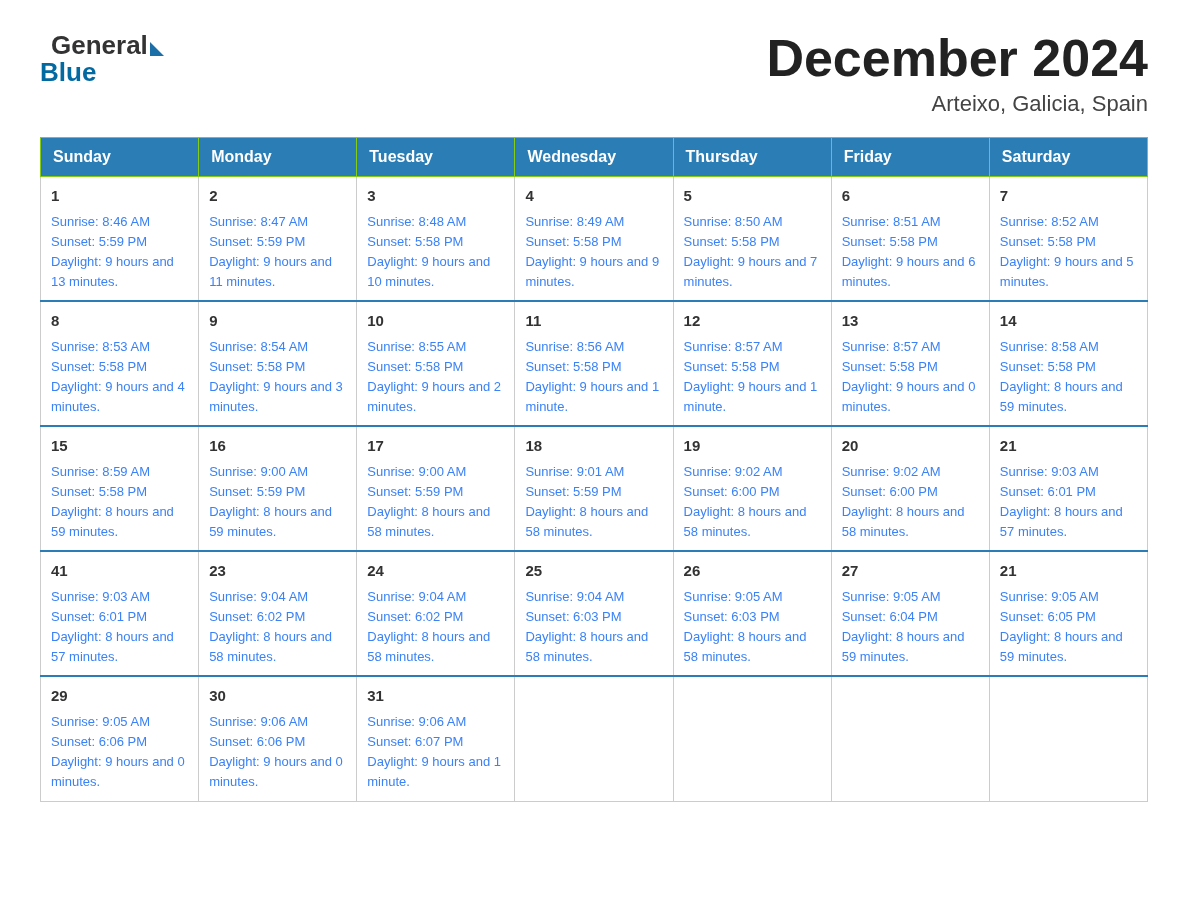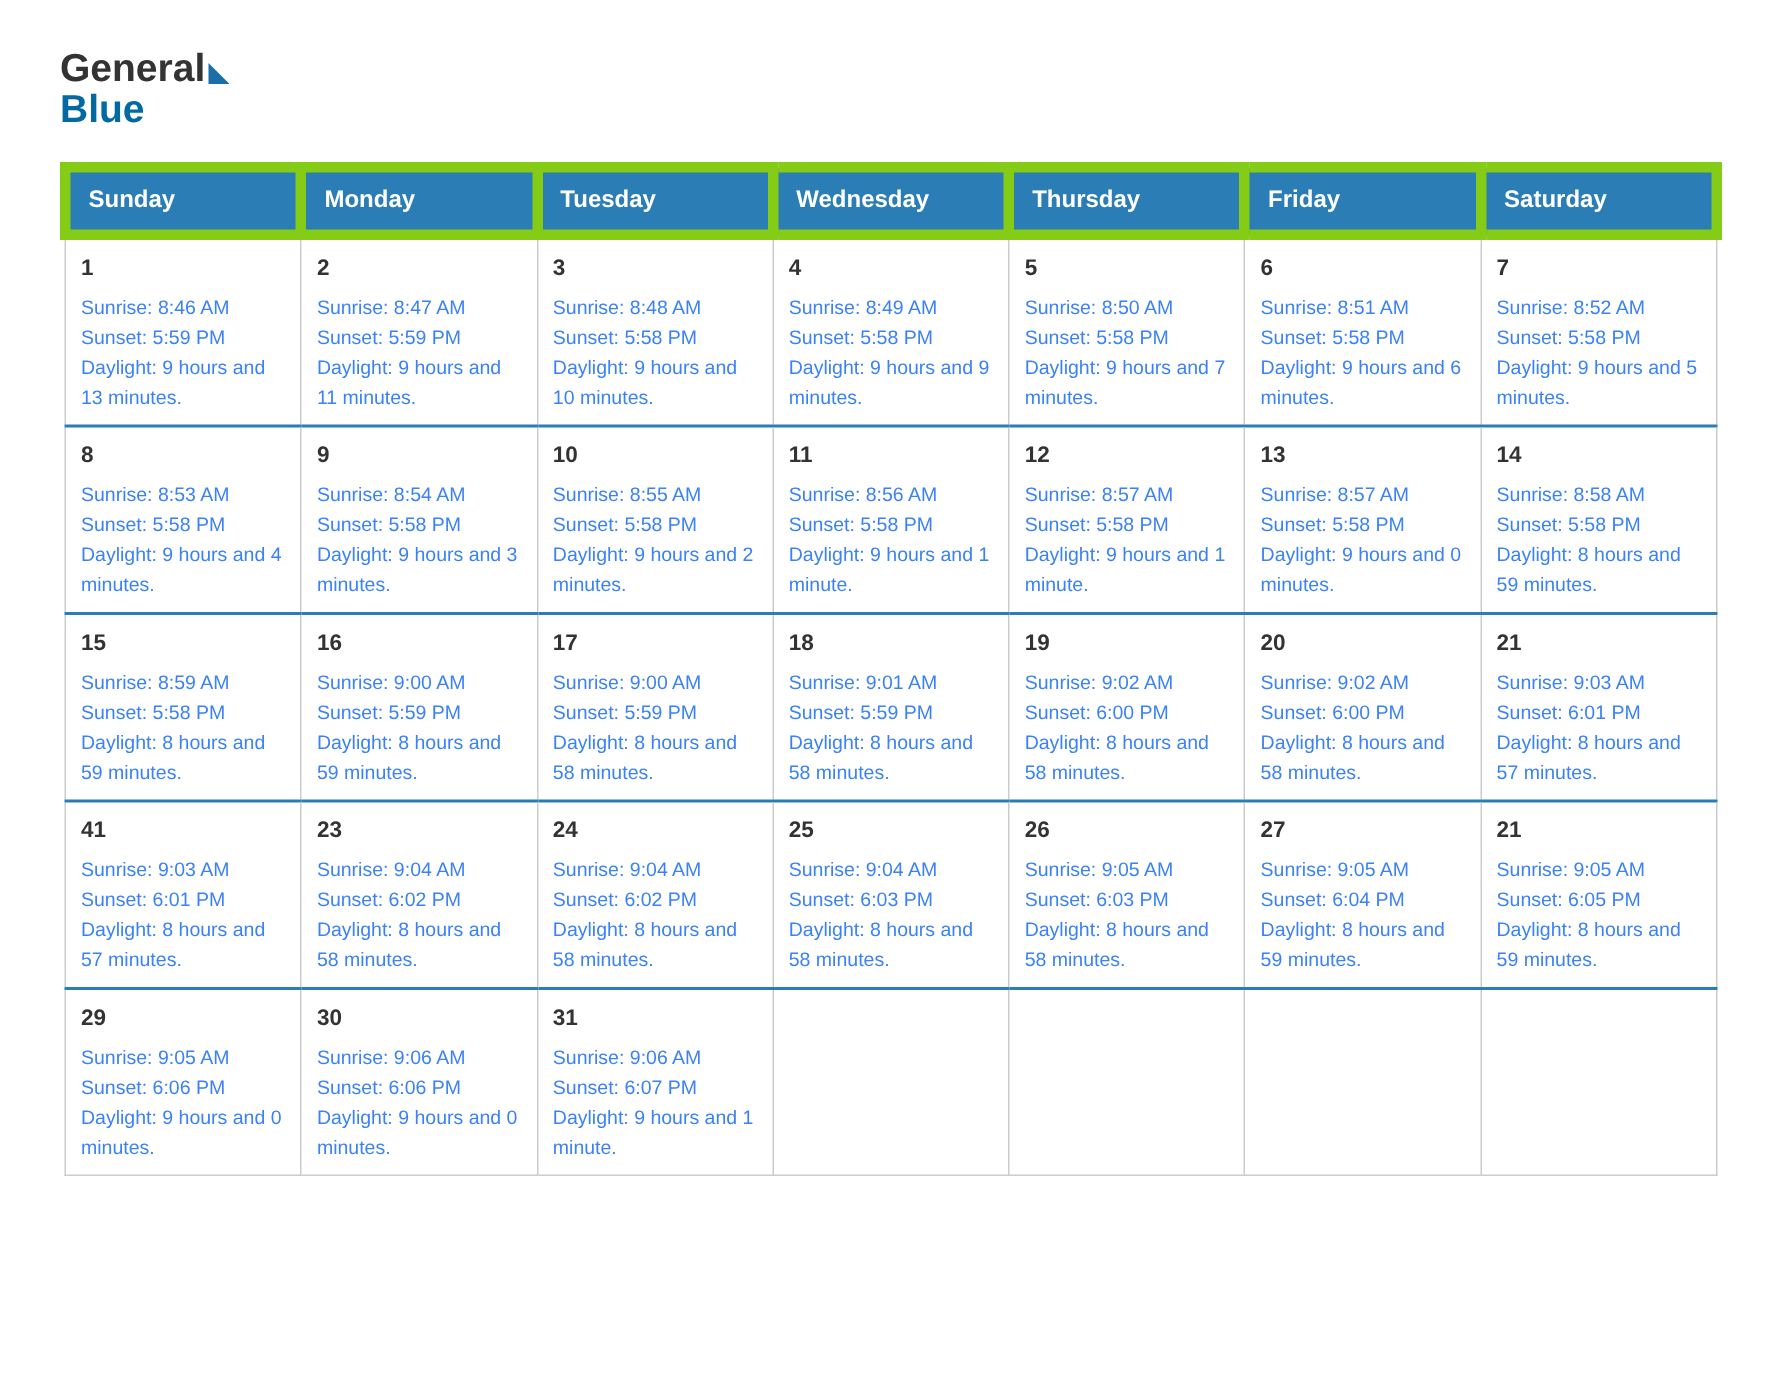--- a/index.html
+++ b/index.html
@@ -23,20 +23,21 @@
     }
     .logo-top {
       display: flex;
       align-items: center;
       gap: 0;
     }
     .logo-general {
       font-size: 26px;
       font-weight: bold;
       color: #333;
+      margin-left: 11px;
     }
     .logo-triangle {
       width: 0;
       height: 0;
       border-left: 14px solid #1a6fa8;
       border-top: 14px solid transparent;
       border-bottom: 0px solid transparent;
       margin-left: 2px;
       margin-top: 6px;
     }
@@ -66,21 +67,21 @@
       border-collapse: collapse;
       border: 1px solid #ccc;
     }
     .calendar th {
       background-color: #2a7db5;
       color: #fff;
       font-size: 16px;
       font-weight: bold;
       padding: 10px 12px;
       text-align: left;
-      border: 7px solid #84cc16;
+      border: 1px solid #84cc16;
     }
     .calendar td {
       vertical-align: top;
       padding: 8px 10px;
       border: 1px solid #ccc;
       width: 14.28%;
       min-height: 100px;
       font-size: 13px;
       color: #333;
       line-height: 1.5;
@@ -106,20 +107,24 @@
 </head>
 <body>
 
 <div class="header">
   <div class="logo">
     <div class="logo-top">
       <span class="logo-general">General</span>
       <div class="logo-triangle"></div>
     </div>
     <span class="logo-blue">Blue</span>
+  </div>
+  <div class="title-block">
+    <h1>December 2024</h1>
+    <h2>Arteixo, Galicia, Spain</h2>
   </div>
 </div>
 
 <table class="calendar">
   <thead>
     <tr>
       <th>Sunday</th>
       <th>Monday</th>
       <th>Tuesday</th>
       <th>Wednesday</th>

